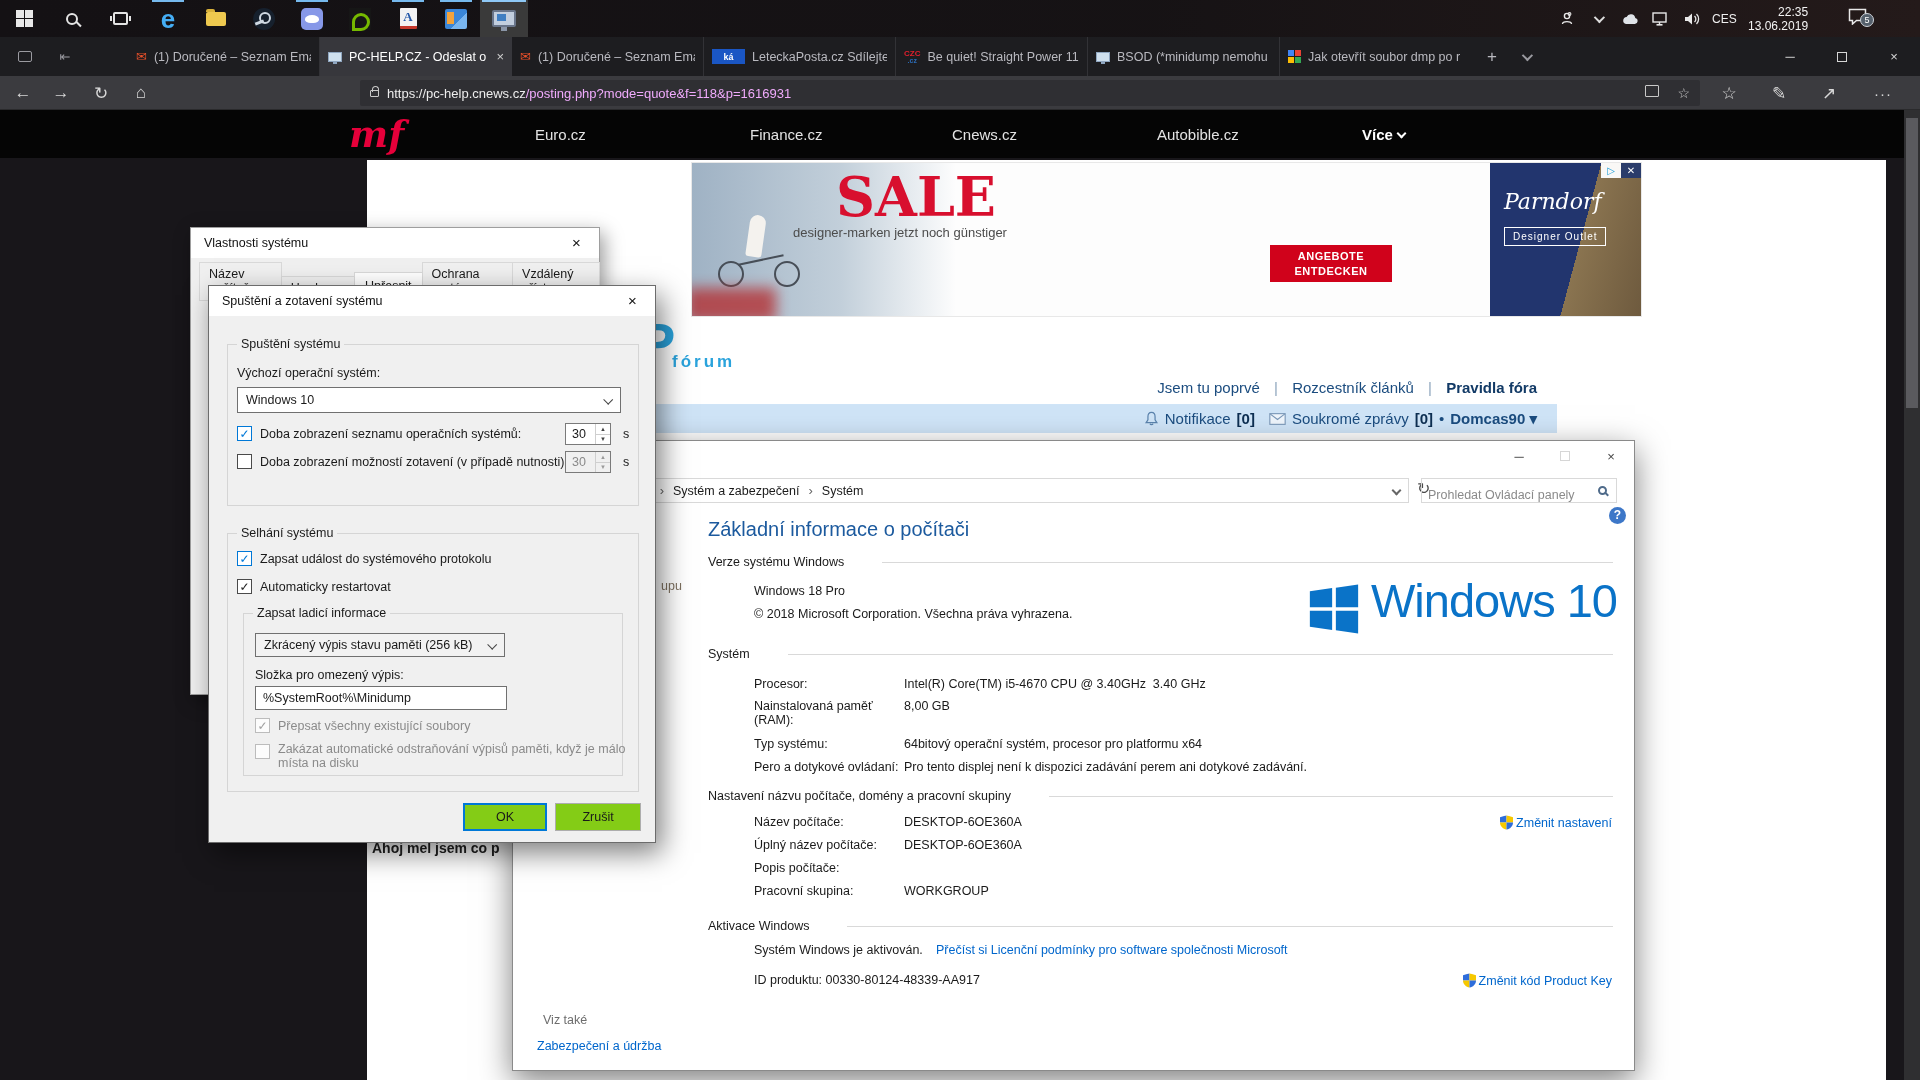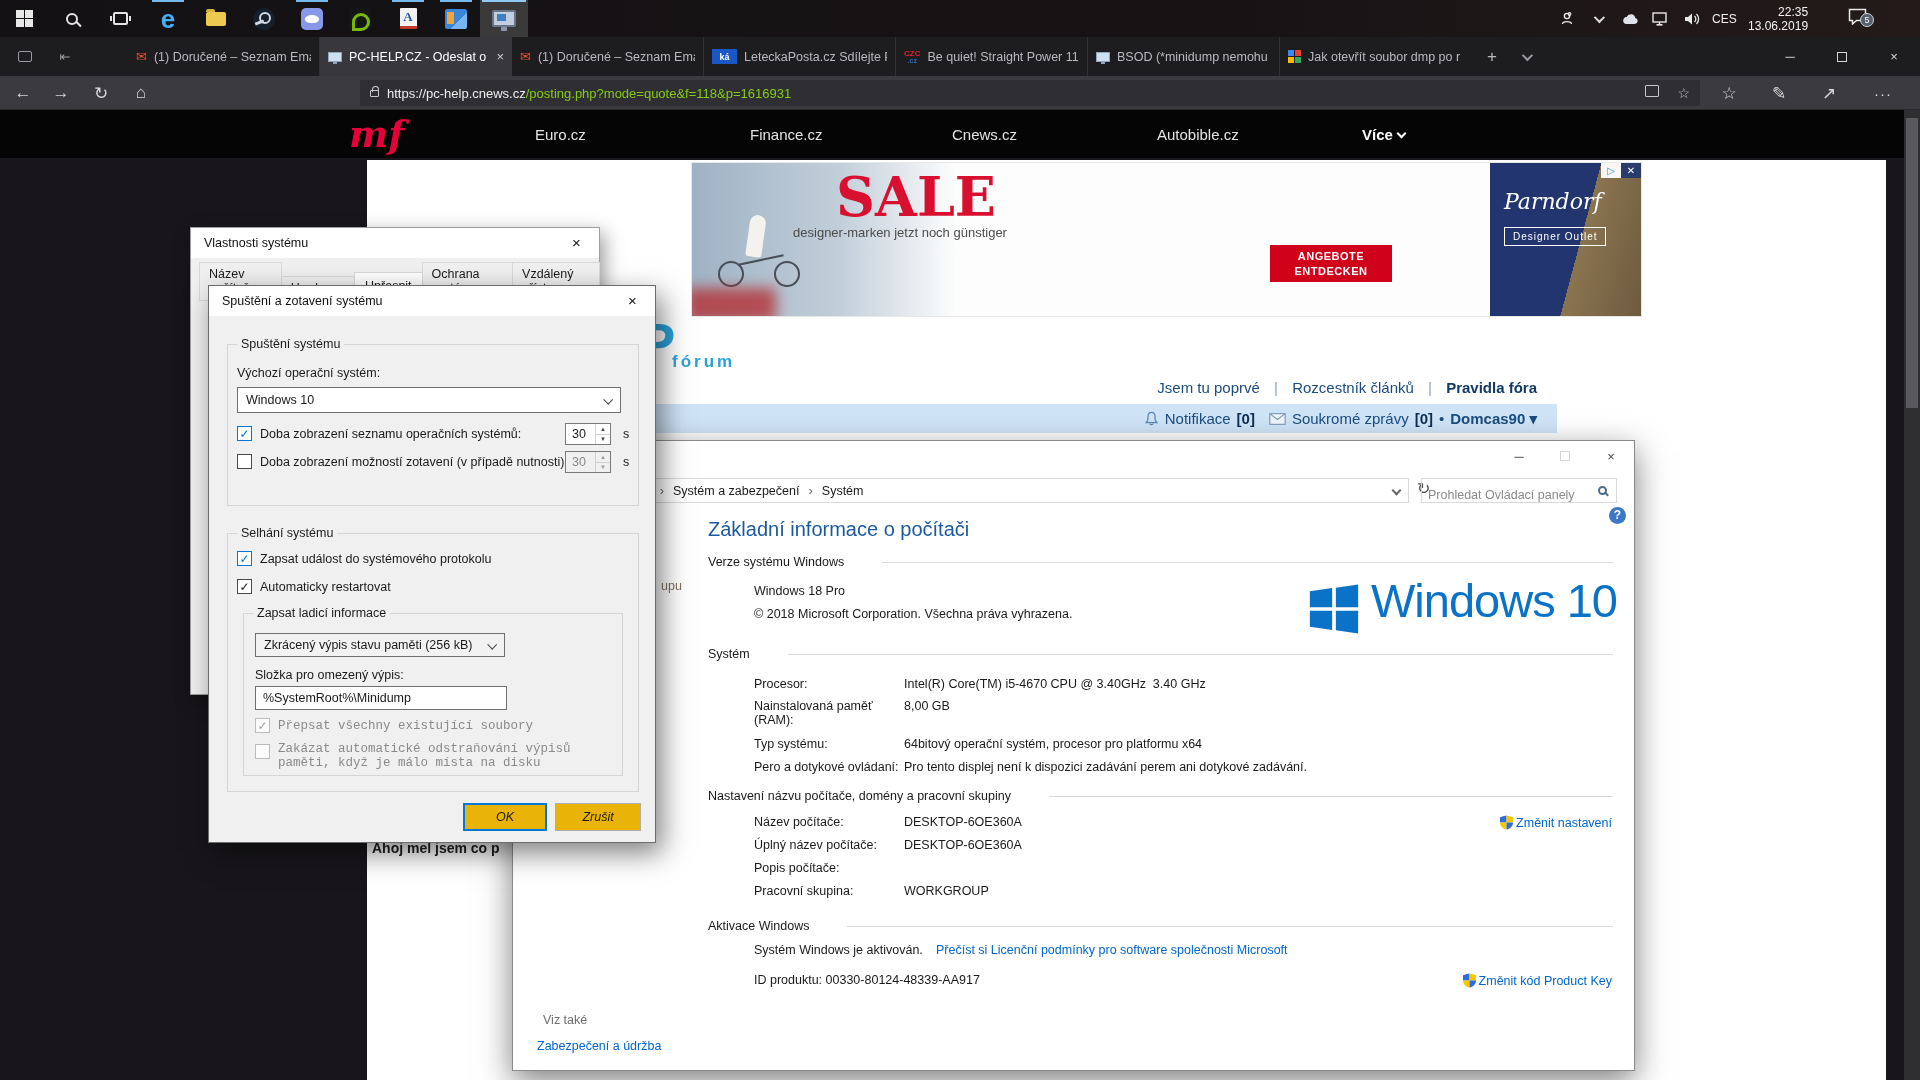--- a/index.html
+++ b/index.html
@@ -49,35 +49,35 @@
   
   .tabrow { position:absolute; left:0; top:37px; width:1920px; height:39px; background:#1d1d20; z-index:19; }
   .tab { position:absolute; top:0; height:39px; width:192px; display:flex; align-items:center; padding:0 8px;
     color:#b9b9bf; font-size:12.5px; border-right:1px solid #323236; }
   .tab.active { background:#37373c; color:#fff; border-right:none; }
   .tab .title { white-space:nowrap; overflow:hidden; flex:1; margin-left:7px; }
   .tab .close { color:#cfcfcf; font-size:13px; margin-left:4px; }
   .fav-env { color:#e8502a; font-size:13px; line-height:13px; }
   .fav-mon { width:14px; height:10px; background:#cfe0ee; border:1px solid #8fa6c0; position:relative; flex:none; }
   .fav-mon::after { content:""; position:absolute; left:4px; bottom:-3px; width:4px; height:2px; background:#8fa6c0; }
-  .fav-ka { width:25px; height:15px; background:#1a56c4; color:#fff; font-size:9px; font-weight:bold; display:flex; align-items:center; justify-content:center; flex:none; }
+  .fav-ka { width:33px; height:15px; background:#1a56c4; color:#fff; font-size:9px; font-weight:bold; display:flex; align-items:center; justify-content:center; flex:none; }
   .fav-czc { font-size:8px; font-weight:bold; color:#e31e2d; line-height:7px; text-align:center; flex:none; }
   .fav-czc small { display:block; color:#2b6cb8; font-size:7px; }
   .fav-g { width:13px; height:13px; display:grid; grid-template-columns:6px 6px; grid-template-rows:6px 6px; gap:1px; flex:none; }
   .tab-tools { position:absolute; top:0; height:39px; display:flex; align-items:center; color:#b9b9bf; }
   .winctl { position:absolute; top:0; width:52px; height:39px; display:flex; align-items:center; justify-content:center; color:#d6d6d6; font-size:13px; }
   .maxi { width:10px; height:10px; border:1px solid #d6d6d6; }
   .addrrow { position:absolute; left:0; top:76px; width:1920px; height:34px; background:#3b3b3f; z-index:19; border-bottom:1px solid #2a2a2c; }
   .nav-ico { position:absolute; top:4px; width:34px; height:26px; display:flex; align-items:center; justify-content:center; color:#d8d8d8; font-size:17px; }
   .urlfield { position:absolute; left:360px; top:4px; width:1340px; height:26px; background:#2f2f33; border-radius:2px;
     display:flex; align-items:center; padding:0 10px; font-size:13px; }
   .lock { width:9px; height:7px; border:1.5px solid #c9c9c9; border-radius:1px; position:relative; margin-right:8px; }
   .lock::before { content:""; position:absolute; left:1px; top:-5px; width:5px; height:5px; border:1.5px solid #c9c9c9; border-bottom:none; border-radius:4px 4px 0 0; }
   .url-host { color:#ededed; }
-  .url-path { color:#84cc16; }
+  .url-path { color:#f0abfc; }
   .urlfield .right-icons { margin-left:auto; display:flex; gap:18px; color:#c8c8c8; font-size:14px; }
 
   
   .page { position:absolute; left:0; top:110px; width:1920px; height:970px; background:#18161a; z-index:1; }
   .content-white { position:absolute; left:367px; top:50px; width:1519px; height:920px; background:#ffffff; }
   .sitenav { position:absolute; left:0; top:0; width:1920px; height:48px; background:#050505; }
   .mf-logo { position:absolute; left:349px; top:2px; font-family:"DejaVu Serif",serif; font-style:italic; font-weight:bold;
     font-size:37px; color:#e6003a; }
   .sitenav a { position:absolute; top:16px; color:#e3e3e3; font-size:15px; text-decoration:none; }
   .nav-more { font-weight:bold; color:#fff !important; }
@@ -164,30 +164,30 @@
   .groupbox .glabel { position:absolute; left:9px; top:-8px; background:#f0f0f0; padding:0 4px; }
   .dselect { position:absolute; height:26px; background:#fff; border:1px solid #707070; display:flex; align-items:center; padding-left:8px; }
   .dselect .chev { margin-left:auto; margin-right:9px; width:7px; height:7px; border-right:1.5px solid #444; border-bottom:1.5px solid #444; transform:rotate(45deg) translateY(-1px); }
   .dselect.grey { background:#f2f2f2; }
   .cbrow { position:absolute; display:flex; align-items:center; gap:8px; }
   .cb { width:15px; height:15px; background:#fff; border:1px solid #4a4a4a; display:flex; align-items:center; justify-content:center;
     font-size:12px; line-height:12px; flex:none; }
   .cb.blue { border-color:#0078d7; color:#0078d7; }
   .cb.dark { color:#222; }
   .cb.dis { border-color:#bcbcbc; background:#fcfcfc; color:#a0a0a0; }
-  .greytext { color:#8a8a8a;font-family:Liberation Mono, monospace; }
+  .greytext { color:#8a8a8a; }
   .spinner { position:absolute; width:46px; height:22px; background:#fff; border:1px solid #7a7a7a; display:flex; }
   .spinner .val { flex:1; display:flex; align-items:center; padding-left:6px; }
   .spinner .arrows { width:15px; border-left:1px solid #cfcfcf; display:flex; flex-direction:column; }
   .spinner .arrows i { flex:1; font-style:normal; font-size:6px; color:#444; display:flex; align-items:center; justify-content:center; border-bottom:1px solid #cfcfcf; }
   .spinner .arrows i:last-child { border-bottom:none; }
   .spinner.dis { background:#f0f0f0; color:#8a8a8a; }
   .spinner.dis .arrows i { color:#9a9a9a; }
   .dtextbox { position:absolute; height:24px; background:#fff; border:1px solid #707070; display:flex; align-items:center; padding-left:7px; }
-  .dbtn { position:absolute; width:84px; height:28px; background:#eab308; border:1px solid #adadad; display:flex; align-items:center; justify-content:center;font-style:italic; }
+  .dbtn { position:absolute; width:84px; height:28px; background:#84cc16; border:1px solid #adadad; display:flex; align-items:center; justify-content:center; }
   .dbtn.default { border:2px solid #0078d7; }
 </style>
 </head>
 <body>
 
 <div id="screen">
 
   <div class="page">
     <div class="content-white"></div>
 

